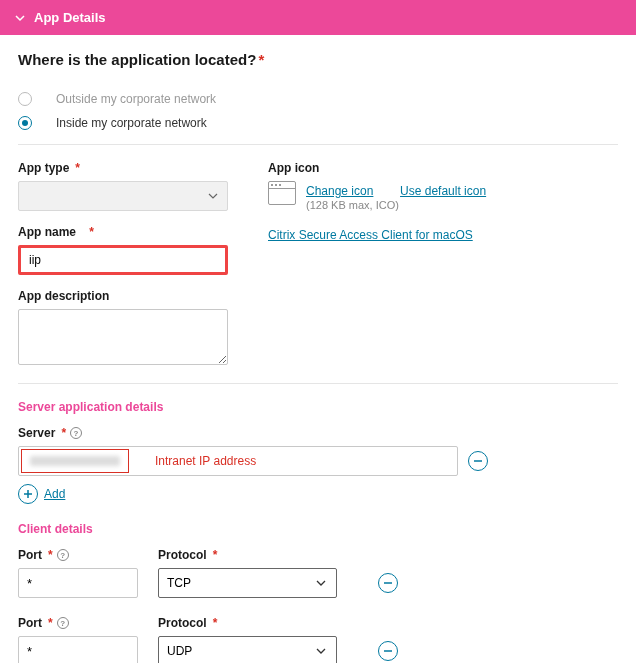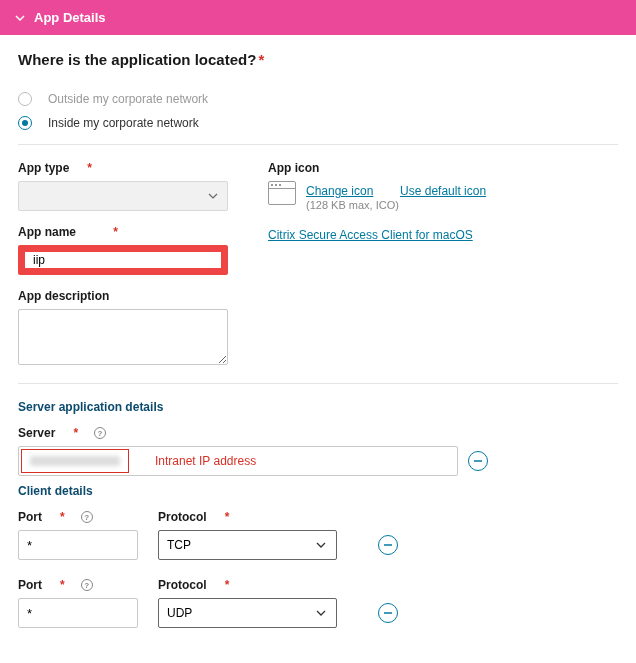--- a/index.html
+++ b/index.html
@@ -2,42 +2,42 @@
 <html><head>
 <meta charset="utf-8">
 <style>
 * { box-sizing: border-box; margin: 0; padding: 0; font-family: -apple-system, BlinkMacSystemFont, "Segoe UI", Arial, sans-serif; }
 body { background: #fff; width: 636px; }
 .hdr { background: #ec4899; color: #fff; padding: 10px 14px; display: flex; align-items: center; gap: 8px; font-size: 13px; font-weight: 600; }
 .hdr svg { width: 12px; height: 12px; }
 .content { padding: 16px 18px 24px; }
 .q { font-size: 15px; font-weight: 600; color: #1a1a1a; margin-bottom: 24px; }
 .req { color: #d93025; margin-left: 2px; }
-.radio-row { display: flex; align-items: center; gap: 16px; margin-bottom: 10px; font-size: 12px; color: #333; }
+.radio-row { display: flex; align-items: center; gap: 24px; margin-bottom: 10px; font-size: 12px; color: #333; }
 .radio-row.dis { color: #9a9a9a; }
 .radio-outer { width: 14px; height: 14px; border-radius: 50%; border: 1.5px solid #bbb; display: flex; align-items: center; justify-content: center; flex-shrink: 0; }
 .radio-outer.sel { border-color: #0079a0; }
 .radio-inner { width: 6px; height: 6px; border-radius: 50%; background: #0079a0; }
 .divider { border: none; border-top: 1px solid #e5e5e5; margin: 14px 0 16px; }
 .two-col { display: flex; gap: 40px; }
 .col-left { flex: 0 0 210px; }
 .col-right { flex: 1; }
-.fld-label { font-size: 12px; font-weight: 600; color: #1a1a1a; margin-bottom: 6px; display: flex; align-items: center; gap: 16px; }
+.fld-label { font-size: 12px; font-weight: 600; color: #1a1a1a; margin-bottom: 6px; display: flex; align-items: center; gap: 4px; }
 .sel-box { position: relative; width: 210px; height: 30px; background: #f1f1f1; border: 1px solid #d8d8d8; border-radius: 2px; display: flex; align-items: center; padding: 0 8px; margin-bottom: 14px; }
 .sel-box svg { position: absolute; right: 8px; width: 12px; height: 12px; }
-.txt-input { width: 210px; height: 30px; border: 7px solid #ef4444; border-radius: 2px; padding: 0 8px; font-size: 12px; margin-bottom: 14px; }
+.txt-input { width: 210px; height: 30px; border: 3px solid #ef4444; border-radius: 2px; padding: 0 8px; font-size: 12px; margin-bottom: 14px; }
 .ta { width: 210px; height: 56px; border: 1px solid #c8c8c8; border-radius: 2px; padding: 6px 8px; font-size: 12px; resize: both; }
 .icon-row { display: flex; align-items: flex-start; gap: 10px; margin-bottom: 14px; }
 .icon-box { width: 28px; height: 24px; border: 1px solid #999; border-radius: 2px; position: relative; flex-shrink: 0; }
 .icon-box::before { content: ''; position: absolute; top: 0; left: 0; right: 0; height: 6px; border-bottom: 1px solid #999; }
 .icon-box::after { content: ''; position: absolute; top: 2px; left: 2px; width: 14px; height: 2px; background: linear-gradient(90deg,#999 0 2px,transparent 2px 4px,#999 4px 6px,transparent 6px 8px,#999 8px 10px,transparent 10px); }
 .link { color: #0079a0; font-size: 12px; text-decoration: underline; cursor: pointer; }
 .hint { color: #888; font-size: 11px; }
 .link-block { margin-bottom: 10px; }
-.sect-title { font-size: 12px; font-weight: 600; color: #0c4a6e; margin-bottom: 12px; }
+.sect-title { font-size: 12px; font-weight: 600; color: #ec4899; margin-bottom: 12px; }
 .help-icon { width: 12px; height: 12px; border: 1px solid #888; border-radius: 50%; display: inline-flex; align-items: center; justify-content: center; font-size: 8px; color: #888; }
 .server-row { display: flex; align-items: center; gap: 10px; margin-bottom: 8px; }
 .server-box { flex: 0 0 440px; height: 30px; border: 1px solid #c8c8c8; border-radius: 2px; position: relative; display: flex; align-items: center; padding: 2px; gap: 20px; }
 .server-redbox { border: 1px solid #d93025; height: 24px; padding: 0 8px; display: flex; align-items: center; gap: 6px; }
 .server-blur { width: 90px; height: 10px; background: #ddd; filter: blur(2px); border-radius: 2px; }
 .server-label { color: #d93025; font-size: 12px; margin-left: 6px; }
 .circle-btn { width: 20px; height: 20px; border: 1.5px solid #0079a0; border-radius: 50%; display: flex; align-items: center; justify-content: center; color: #0079a0; cursor: pointer; flex-shrink: 0; background: #fff; }
 .circle-btn svg { width: 10px; height: 10px; }
 .add-row { display: flex; align-items: center; gap: 6px; margin-bottom: 18px; cursor: pointer; }
 .client-row { display: flex; align-items: flex-end; gap: 20px; margin-bottom: 18px; }
@@ -131,20 +131,28 @@
       </div>
       <span class="server-label">Intranet IP address</span>
     </div>
     <div class="circle-btn">
       <svg viewBox="0 0 10 10">
           <path d="M1 5h8" stroke="#0079a0" stroke-width="1.5"></path>
         </svg>
     </div>
   </div>
 
+  <div class="add-row">
+    <div class="circle-btn">
+      <svg viewBox="0 0 10 10">
+          <path d="M5 1v8M1 5h8" stroke="#0079a0" stroke-width="1.5"></path>
+        </svg>
+    </div>
+    <span class="link">Add</span>
+  </div>
 
   <div class="sect-title">Client details</div>
 
   <div class="client-row">
     <div class="port-col">
       <div class="fld-label">
         <span>Port</span>
           <span class="req">*</span>
         <span class="help-icon">?</span>
       </div>

